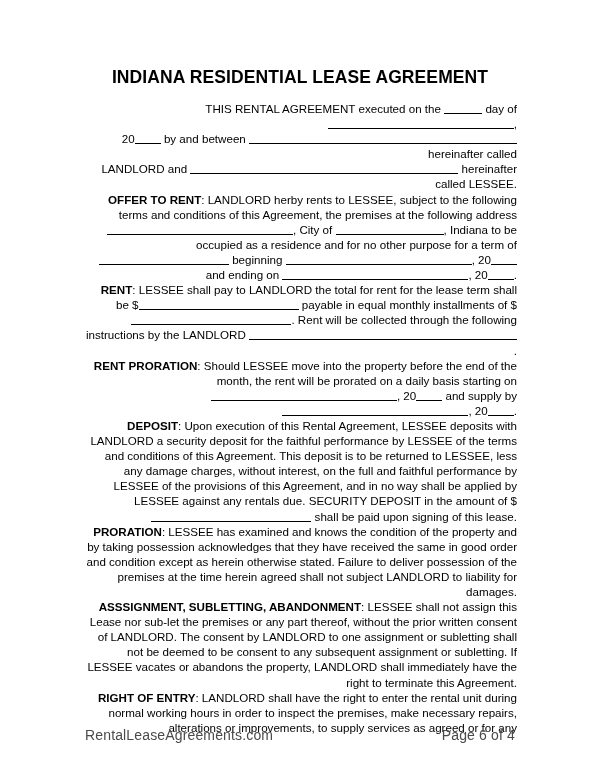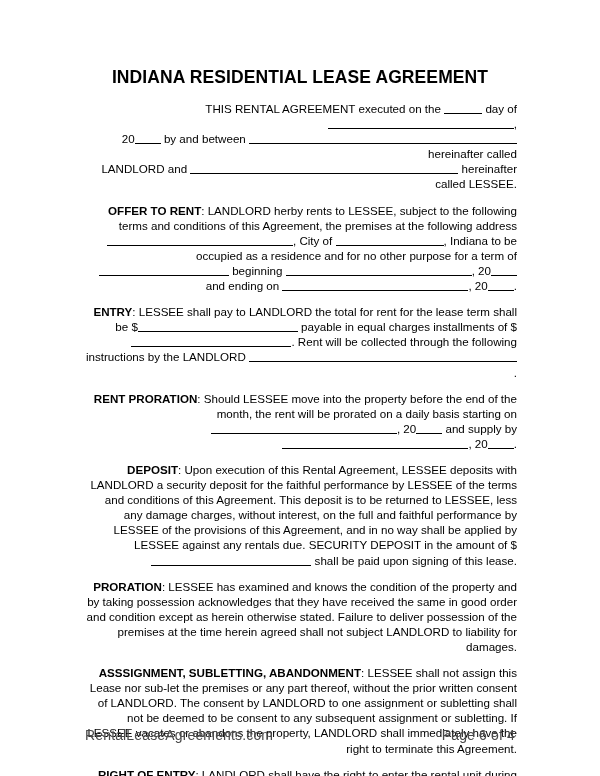--- a/index.html
+++ b/index.html
@@ -41,21 +41,20 @@
     width: 432px;
   }
   .para {
     font-size: 11.6px;
     line-height: 15.1px;
     text-align: right;
     margin: 0 0 0 0;
     word-spacing: 0px;
   }
   .para + .para {
-    margin-top: 11px;
   }
   .para b {
     font-weight: bold;
   }
   
   .blank {
     display: inline-block;
     border-bottom: 1.4px solid #000;
     height: 11px;
     margin-bottom: -1px;
@@ -89,21 +88,21 @@
 <div class="page">
 
   <div class="doc-title">INDIANA RESIDENTIAL LEASE AGREEMENT</div>
 
   <div class="body-area">
 
     <p class="para"><span>THIS RENTAL AGREEMENT executed on the </span><span class="blank b-sm"></span><span> day of </span><span class="blank b-wide"></span><span>,</span><br><span>20</span><span class="blank b-xs"></span><span> by and between </span><span class="blank b-full"></span><span> hereinafter called</span><br><span>LANDLORD and </span><span class="blank b-full"></span><span> hereinafter called LESSEE.</span></p>
 
     <p class="para"><b>OFFER TO RENT</b><span>: LANDLORD herby rents to LESSEE, subject to the following terms and conditions of this Agreement, the premises at the following address </span><span class="blank b-wide"></span><span>, City of </span><span class="blank b-lg"></span><span>, Indiana to be occupied as a residence and for no other purpose for a term of </span><span class="blank b-xl"></span><span> beginning </span><span class="blank b-wide"></span><span>, 20</span><span class="blank b-xs"></span><span> and ending on </span><span class="blank b-wide"></span><span>, 20</span><span class="blank b-xs"></span><span>.</span></p>
 
-    <p class="para"><b>ENTRY</b><span>: LESSEE shall pay to LANDLORD the total for rent for the lease term shall be $</span><span class="blank b-xxl"></span><span> payable in equal charges installments of $</span><span class="blank b-xxl"></span><span>. Rent will be collected through the following instructions by the LANDLORD </span><span class="blank b-full"></span><span>.</span></p>
+    <p class="para"><b>RENT</b><span>: LESSEE shall pay to LANDLORD the total for rent for the lease term shall be $</span><span class="blank b-xxl"></span><span> payable in equal monthly installments of $</span><span class="blank b-xxl"></span><span>. Rent will be collected through the following instructions by the LANDLORD </span><span class="blank b-full"></span><span>.</span></p>
 
     <p class="para"><b>RENT PRORATION</b><span>: Should LESSEE move into the property before the end of the month, the rent will be prorated on a daily basis starting on </span><span class="blank b-wide"></span><span>, 20</span><span class="blank b-xs"></span><span> and supply by </span><span class="blank b-wide"></span><span>, 20</span><span class="blank b-xs"></span><span>.</span></p>
 
     <p class="para"><b>DEPOSIT</b><span>: Upon execution of this Rental Agreement, LESSEE deposits with LANDLORD a security deposit for the faithful performance by LESSEE of the terms and conditions of this Agreement. This deposit is to be returned to LESSEE, less any damage charges, without interest, on the full and faithful performance by LESSEE of the provisions of this Agreement, and in no way shall be applied by LESSEE against any rentals due. SECURITY DEPOSIT in the amount of $</span><span class="blank b-xxl"></span><span> shall be paid upon signing of this lease.</span></p>
 
     <p class="para"><b>PRORATION</b><span>: LESSEE has examined and knows the condition of the property and by taking possession acknowledges that they have received the same in good order and condition except as herein otherwise stated. Failure to deliver possession of the premises at the time herein agreed shall not subject LANDLORD to liability for damages.</span></p>
 
     <p class="para"><b>ASSSIGNMENT, SUBLETTING, ABANDONMENT</b><span>: LESSEE shall not assign this Lease nor sub-let the premises or any part thereof, without the prior written consent of LANDLORD. The consent by LANDLORD to one assignment or subletting shall not be deemed to be consent to any subsequent assignment or subletting. If LESSEE vacates or abandons the property, LANDLORD shall immediately have the right to terminate this Agreement.</span></p>
 
     <p class="para"><b>RIGHT OF ENTRY</b><span>: LANDLORD shall have the right to enter the rental unit during normal working hours in order to inspect the premises, make necessary repairs, alterations or improvements, to supply services as agreed or for any</span></p>

